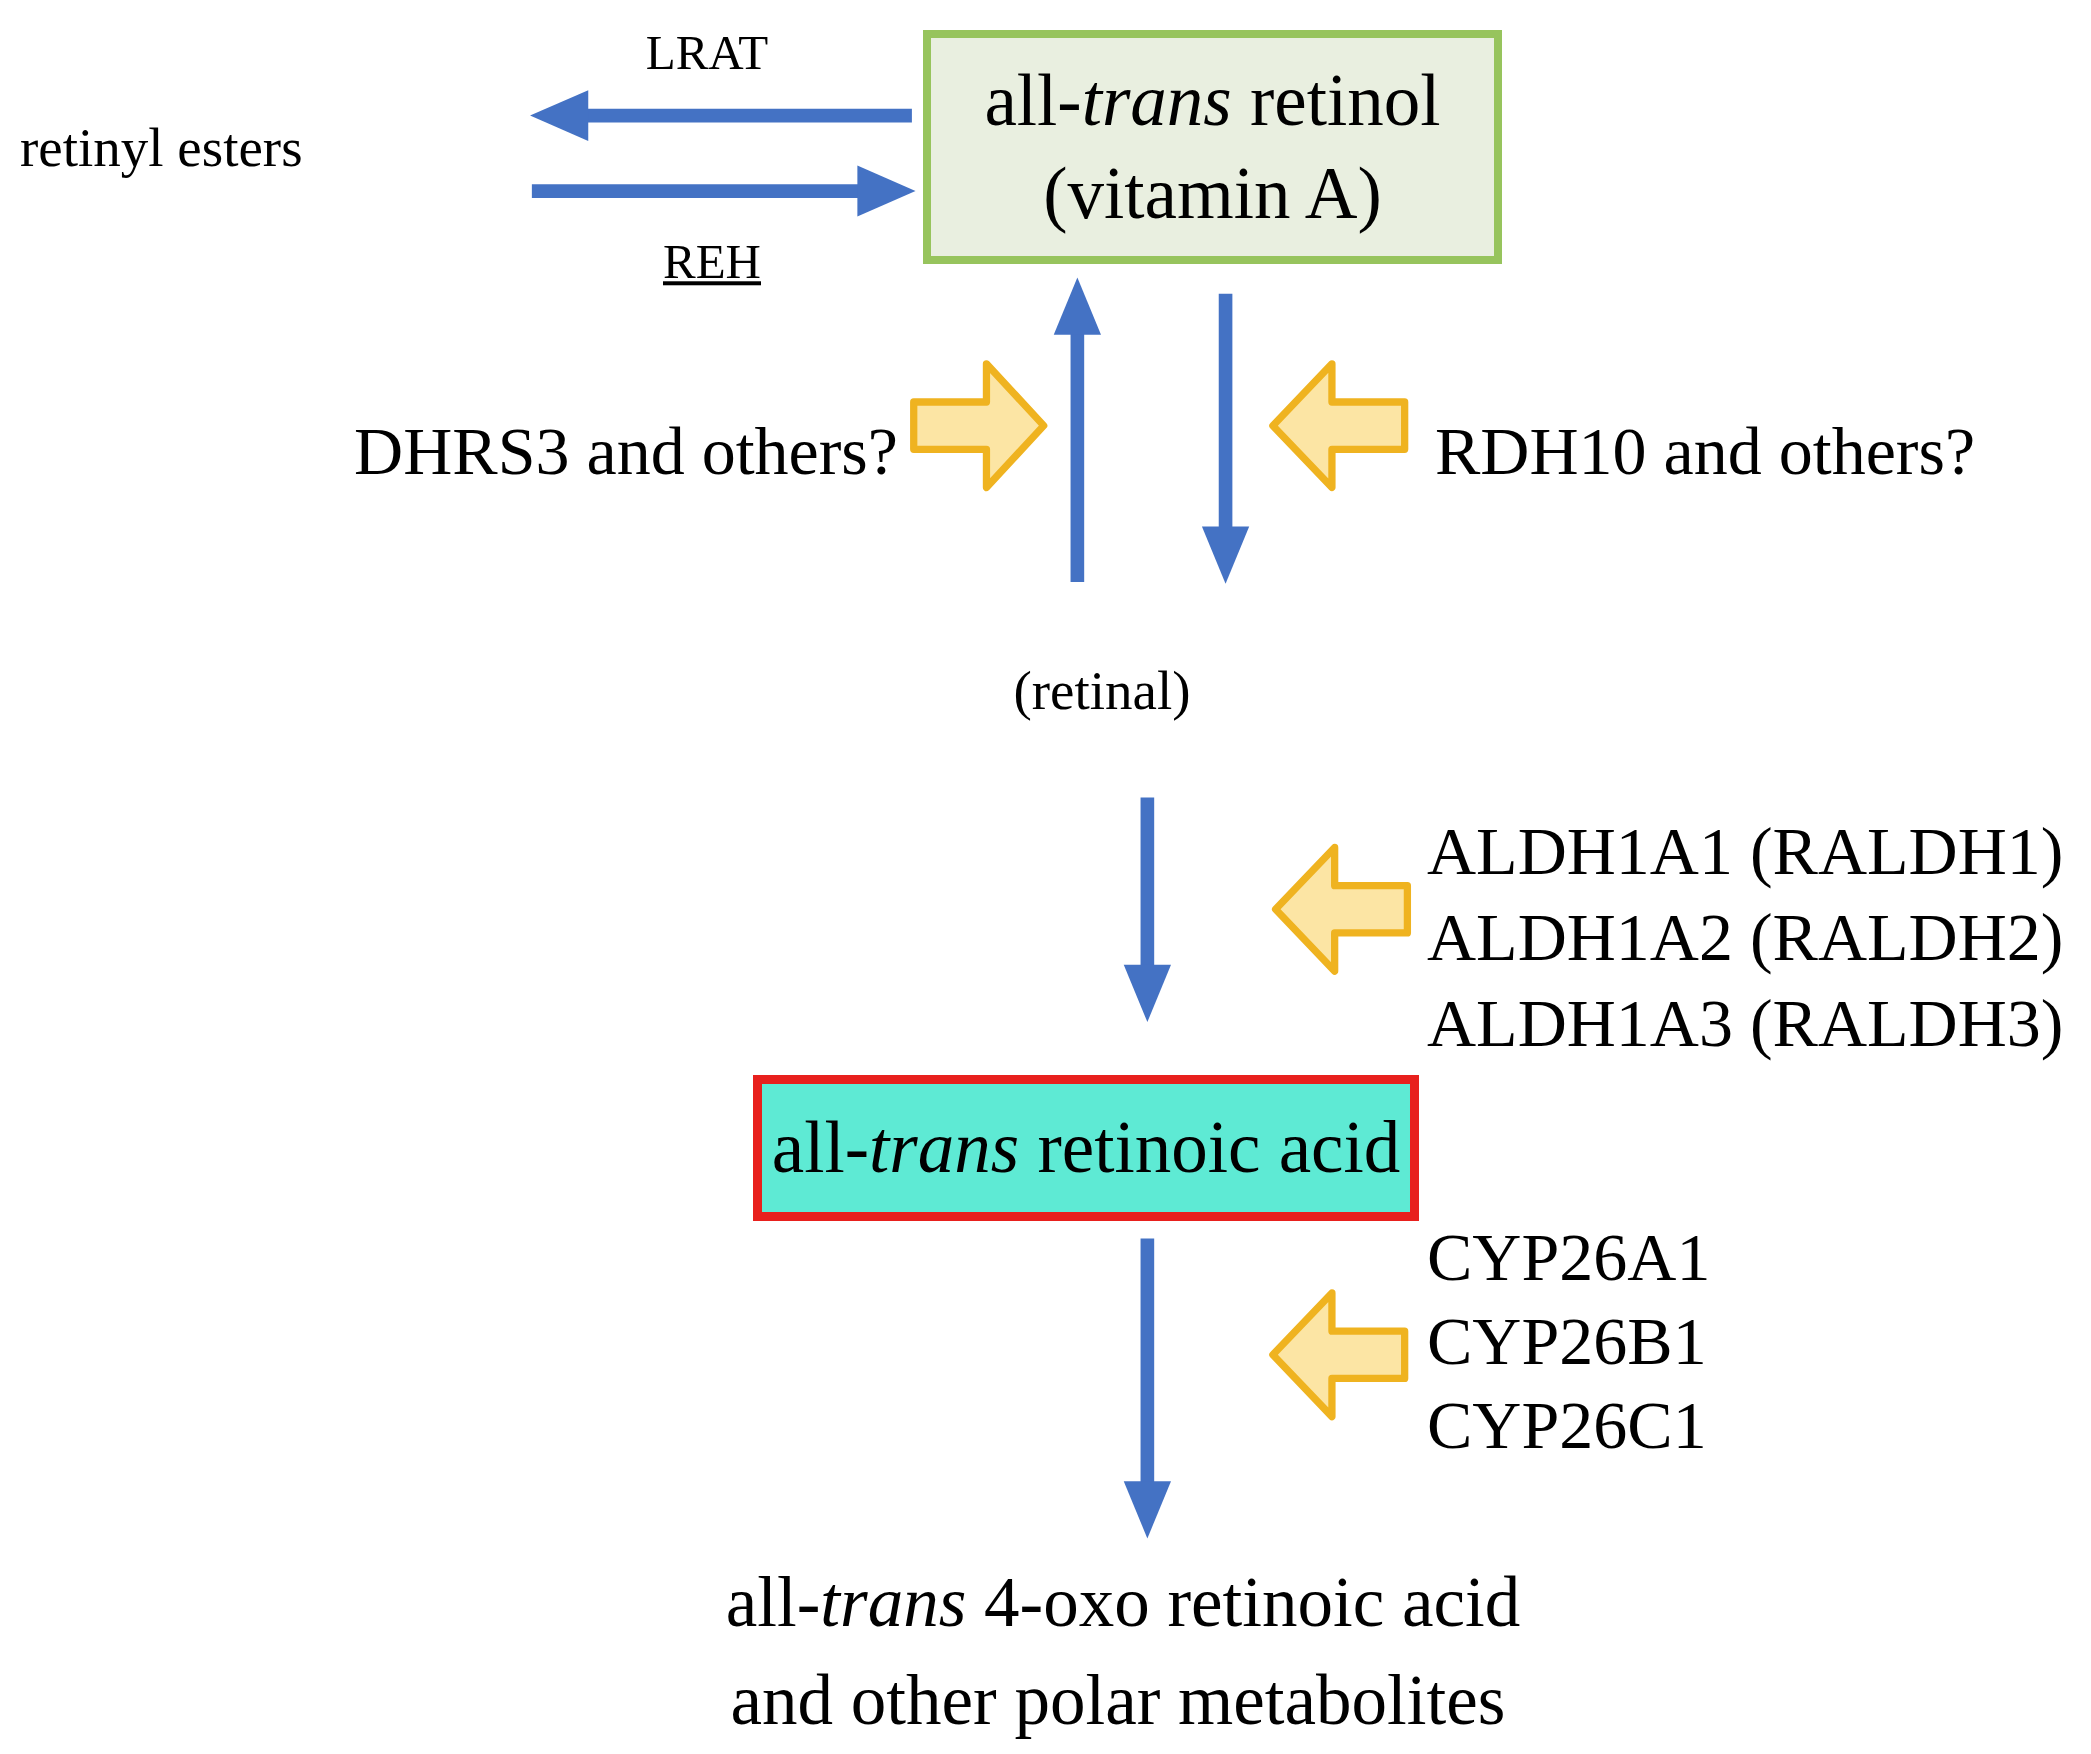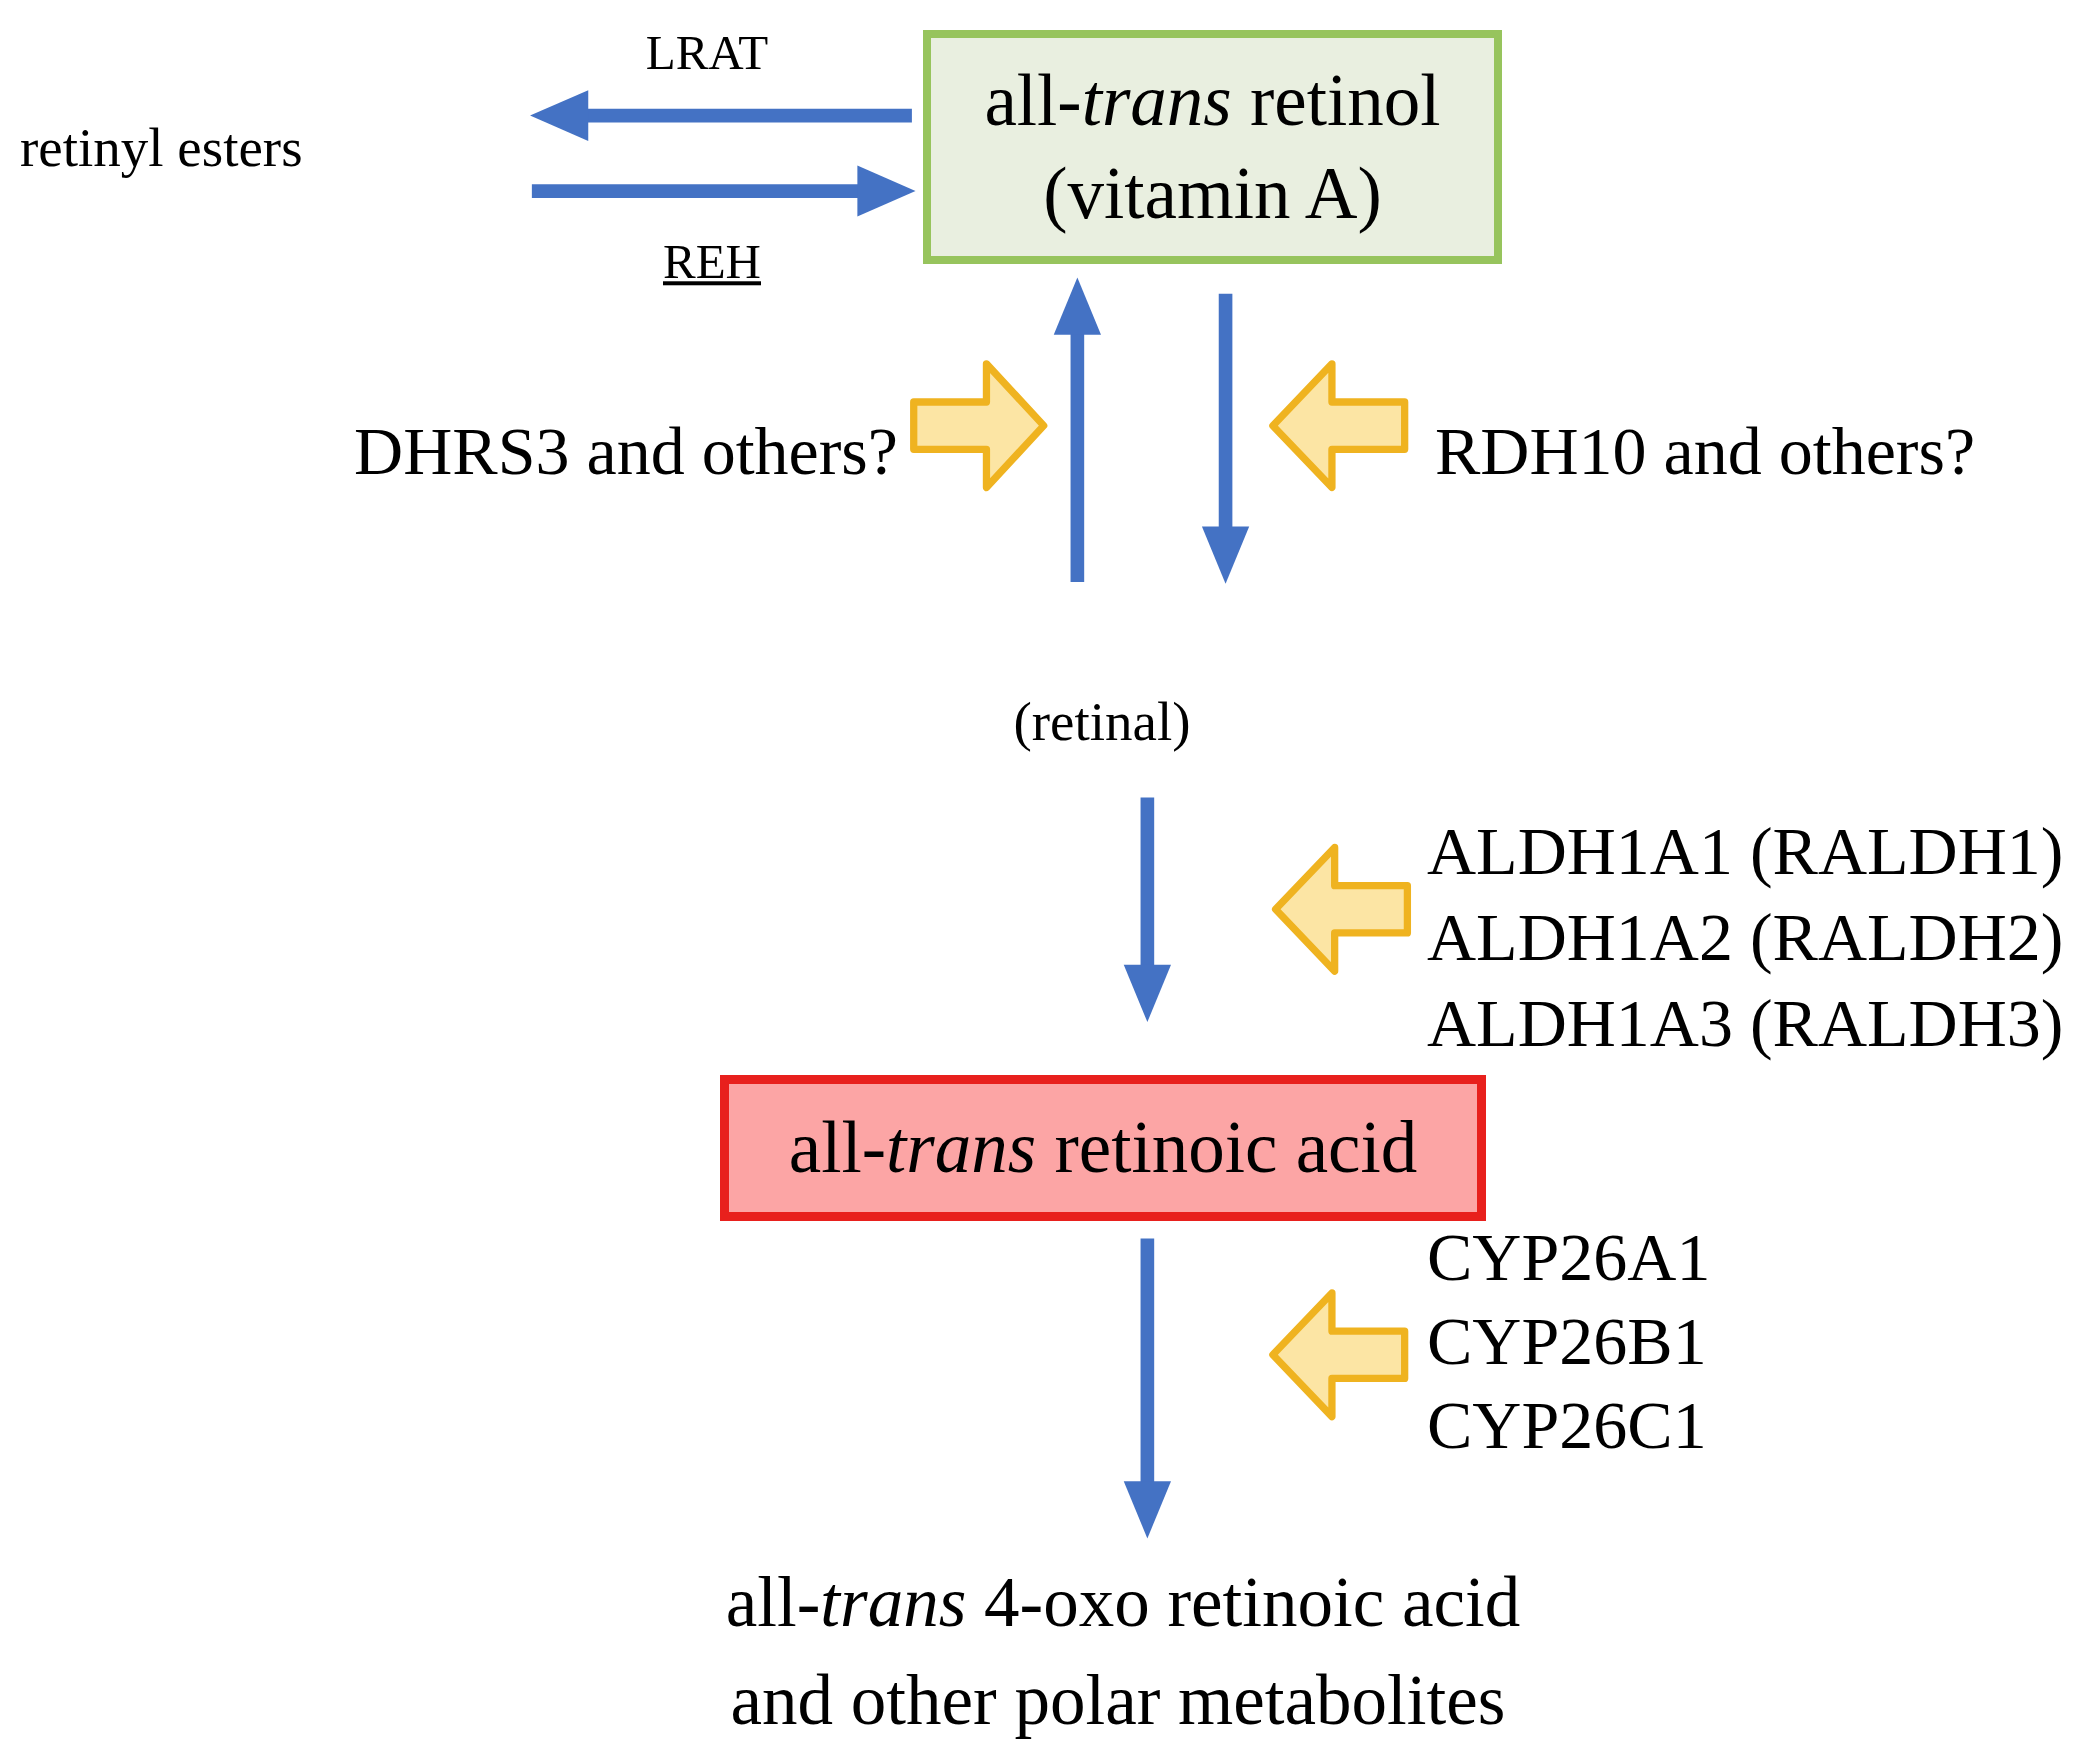--- a/index.html
+++ b/index.html
@@ -33,22 +33,22 @@
     text-align:center;
     box-sizing:border-box;
     font-size:73px;
     line-height:1.28;
   }
   #retinol-box{
     left:923px;top:30px;width:579px;height:234px;
     background:#E9EFE0;border:8.2px solid #97C45D;
   }
   #retinoic-acid-box{
-    left:720px;top:1075px;width:766px;height:146px;
-    background:#fca5a5;border:9px solid #E8201D;
+    left:753px;top:1075px;width:666px;height:146px;
+    background:#5eead4;border:9px solid #E8201D;
   }
   .enz-list{line-height:86px;}
   .enz-list span{display:block;}
   .enz-list-cyp{line-height:84px;}
 </style>
 </head>
 <body>
 
 <div id="canvas">
 
@@ -86,21 +86,21 @@
   <div id="retinol-box" class="node-box">
     <div>
       <span>all-</span><span class="it">trans</span><span> retinol</span><br>
       <span>(vitamin A)</span>
     </div>
   </div>
 
   <div class="lbl rgt fs-enz" style="left:898px;top:424px;">DHRS3 and others?</div>
   <div class="lbl vctr fs-enz" style="left:1435px;top:424px;">RDH10 and others?</div>
 
-  <div class="lbl ctr fs-node" style="left:1102px;top:722px;">(retinal)</div>
+  <div class="lbl ctr fs-node" style="left:1102px;top:691px;">(retinal)</div>
 
   <div class="lbl vctr fs-enz enz-list" style="left:1427px;top:909px;">
     <span>ALDH1A1 (RALDH1)</span>
     <span>ALDH1A2 (RALDH2)</span>
     <span>ALDH1A3 (RALDH3)</span>
   </div>
 
   <div id="retinoic-acid-box" class="node-box">
     <div>
       <span>all-</span><span class="it">trans</span><span> retinoic acid</span>

